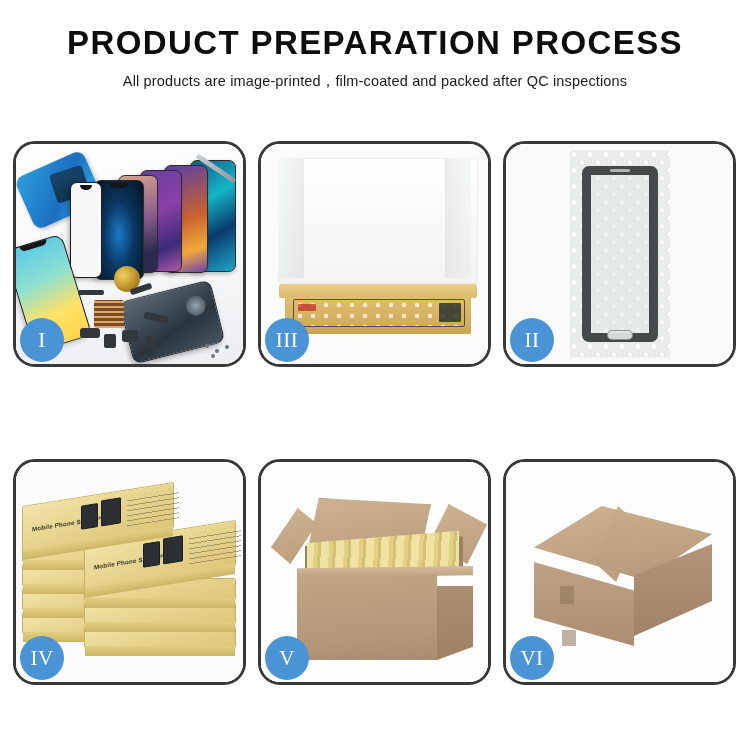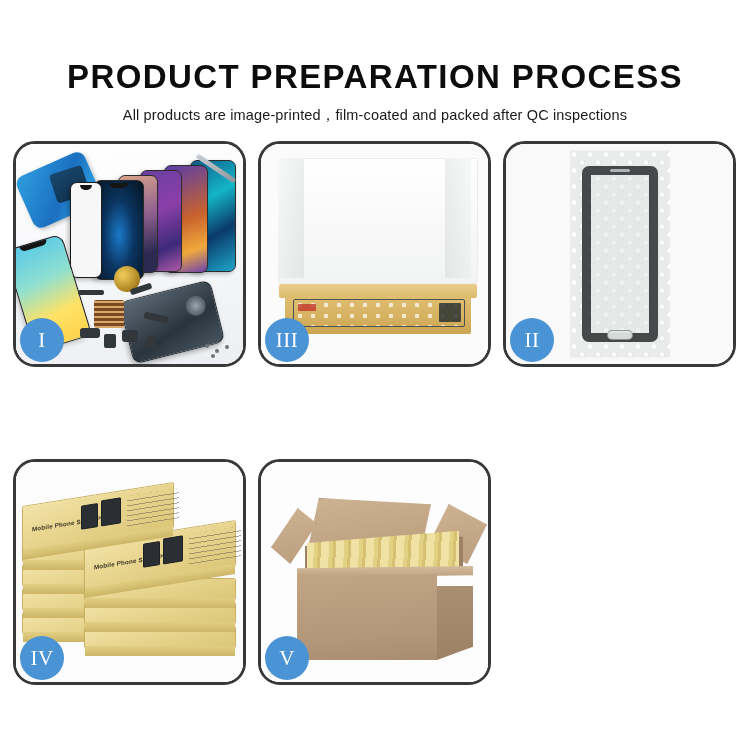--- a/index.html
+++ b/index.html
@@ -12,22 +12,21 @@
     height: 750px;
     font-family: "Liberation Sans", sans-serif;
     color: #111111;
     overflow: hidden;
     position: relative;
   }
 
   
   .header {
     text-align: center;
-    padding-top: 20px;
-    margin-top: 40px;
+    padding-top: 26px;
   }
   .page-title {
     font-size: 33px;
     font-weight: 700;
     letter-spacing: 1.4px;
     color: #0d0d0d;
     line-height: 1.05;
     white-space: nowrap;
     font-family: "Liberation Sans", sans-serif;
   }
@@ -471,14 +470,26 @@
       <div class="flap flap-right"></div>
       <div class="ct-inner"></div>
       <div class="ct-goods"></div>
       <div class="ct-rim"></div>
       <div class="ct-front"></div>
       <div class="ct-side2"></div>
     </div>
     <div class="badge">V</div>
   </div>
 
+  <div class="panel p6">
+    <div class="panel-inner">
+      <div class="bg"></div>
+      <div class="sc-top"></div>
+      <div class="sc-tape"></div>
+      <div class="sc-left"></div>
+      <div class="sc-right"></div>
+      <div class="sc-mark" style="left:54px; top:124px; width:14px; height:18px;"></div>
+      <div class="sc-mark" style="left:56px; top:168px; width:14px; height:16px;"></div>
+    </div>
+    <div class="badge">VI</div>
+  </div>
 
 </div>
 
 </body></html>

